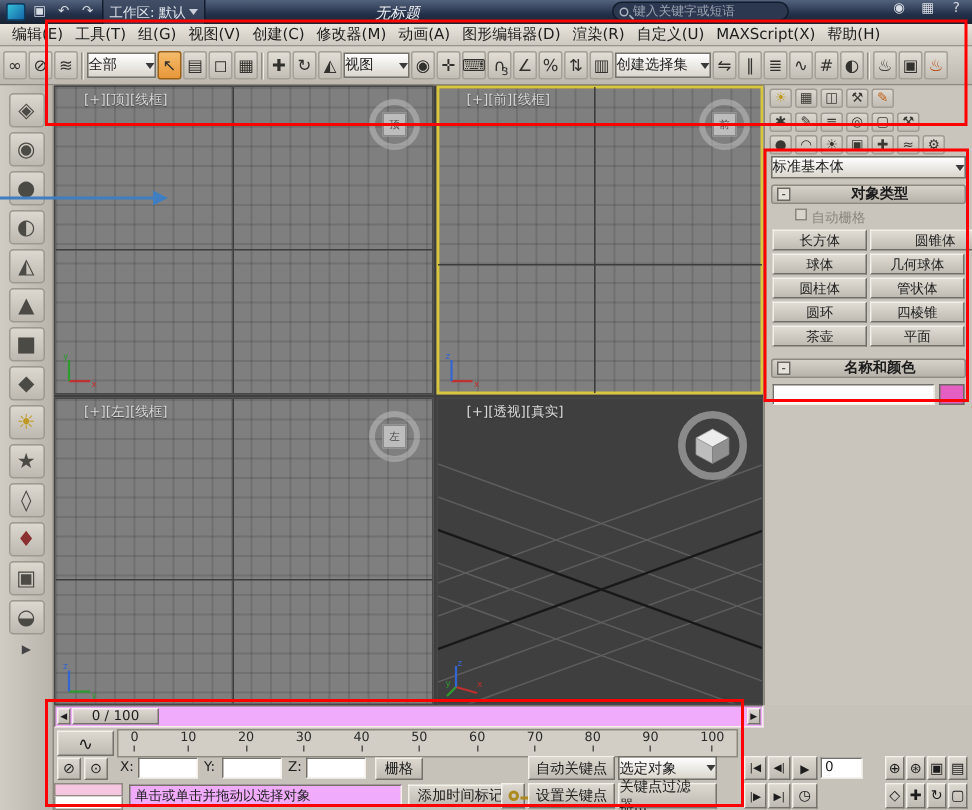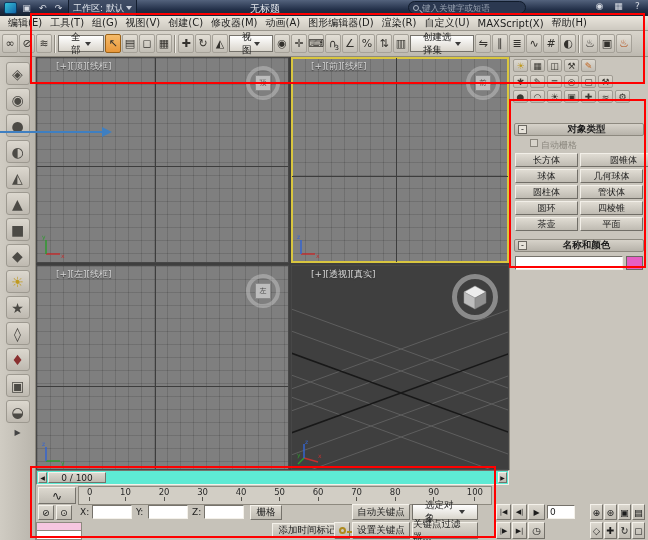--- a/index.html
+++ b/index.html
@@ -10,38 +10,38 @@
     font-size: 11px; background: #c6c2b9; color: #1c1c1c;
   }
   .abs { position: absolute; }
   .flex { display: flex; align-items: flex-start; }
 
   
   .titlebar { background: linear-gradient(#53627c,#233049 60%,#17python222f); background: linear-gradient(#53627c,#233049 60%,#172230); color:#e8e8e8; display:flex; align-items:center; gap:3px; padding:0 4px; }
   .logo { width:13px; height:12px; border-radius:2px; background: linear-gradient(135deg,#34c0d8,#1565a8); border:1px solid #0c3a60; }
   .tb-ic { font-size:9px; color:#d8dce4; width:13px; text-align:center; }
   .ws-dd { background: linear-gradient(#46536b,#2a3750); border:1px solid #121d2e; border-radius:2px; color:#dfe3ea; font-size:9px; padding:0 4px; height:28px; display:flex; align-items:center; gap:0; }
-  .tb-title { position:absolute; left:250px; top:2px; font-size:10px; color:#eceef2; }
+  .tb-title { position:absolute; left:250px; top:2px; font-size:10px; color:#eceef2;font-style:italic; }
   .searchbox { position:absolute; left:408px; top:1px; width:118px; height:13px; background:#2b3okay850; background:#2b3850; border:1px solid #111c2c; border-radius:7px; display:flex; align-items:center; padding:0 4px; gap:3px; }
   .mag { width:6px; height:6px; border:1px solid #aeb6c2; border-radius:50%; position:relative; flex:none; }
   .mag::after { content:""; position:absolute; left:5px; top:5px; width:4px; height:1px; background:#aeb6c2; transform:rotate(45deg); }
   .searchbox input { background:transparent; border:none; outline:none; color:#c7cdd8; font-size:8.5px; width:100%; font-family:inherit; }
   .searchbox input::placeholder { color:#9aa3b2; }
   .title-right { position:absolute; right:4px; top:1px; display:flex; gap:6px; }
 
   
   .menubar { background: linear-gradient(#e9e5dc,#cdc9c0); border-bottom:1px solid #9a968d; display:flex; align-items:center; padding:0 4px; }
   .menu-item { font-size:10px; padding:1px 4px; white-space:nowrap; }
 
   
   .main-toolbar { background: linear-gradient(#d8d4cb,#bdb9b0); border-bottom:1px solid #8d897f; display:flex; align-items:center; gap:1px; padding:2px 2px; overflow:hidden; }
   .icon-cell { width:16px; height:19px; flex:none; display:flex; align-items:center; justify-content:center; font-size:11px; color:#33312d; background:linear-gradient(#e2ded5,#c2beb5); border:1px solid #a5a198; border-radius:2px; position:relative; }
   .icon-cell.active-tool { background:linear-gradient(#f5bb6a,#e8973a); border-color:#9a6117; }
   .sep { width:2px; height:18px; border-left:1px solid #908c82; border-right:1px solid #efece5; flex:none; margin:0 1px; }
-  .dd { height:17px; background:linear-gradient(#ffffff,#dad6cd); border:1px solid #75726b; display:flex; align-items:center; justify-content:space-between; font-size:9.5px; padding:0 12px; flex:none; }
+  .dd { height:17px; background:linear-gradient(#ffffff,#dad6cd); border:1px solid #75726b; display:flex; align-items:center; justify-content:space-between; font-size:9.5px; padding:0 0; flex:none; }
   .caret { width:0; height:0; border-left:3px solid transparent; border-right:3px solid transparent; border-top:4px solid #3a3a3a; flex:none; margin-left:2px; }
   .snap-num { position:absolute; right:1px; bottom:0; font-size:7px; color:#1c1c1c; }
 
   
   .left-bar { background: linear-gradient(90deg,#d0ccc3,#b9b5ac); border-right:1px solid #8d897f; display:flex; flex-direction:column; align-items:center; gap:3px; padding-top:5px; }
   .lt-ic { width:24px; height:23px; display:flex; align-items:center; justify-content:center; font-size:14px; color:#4c4a45; background:linear-gradient(#dcd8cf,#beb9b0); border:1px solid #9d9990; border-radius:3px; }
 
   
   .vp { position:absolute; overflow:hidden; background-color:#7f7f7f;
     background-image:
@@ -62,21 +62,21 @@
   .cmd-panel { background:#c9c5bc; border-left:1px solid #8d897f; }
   .cp-row { display:flex; gap:2px; padding:1px 3px; align-items:center; }
   .cp-ic { width:15px; height:13px; display:flex; align-items:center; justify-content:center; font-size:9px; color:#3a3832; background:linear-gradient(#dcd8cf,#c0bcb3); border:1px solid #a09c93; border-radius:2px; }
   .rollout { background:linear-gradient(#d6d2c9,#b7b3aa); border:1px solid #8d897f; border-radius:2px; height:13px; display:flex; align-items:center; font-size:9.5px; font-weight:bold; }
   .minusbox { width:9px; height:9px; border:1px solid #6b6861; background:#e6e2d9; font-size:8px; line-height:7px; text-align:center; margin:0 3px; font-weight:normal; }
   .cp-btn { height:14px; background:linear-gradient(#e0dcd3,#bfbbb2); border:1px solid; border-color:#f2efe8 #716e67 #716e67 #f2efe8; font-size:9px; display:flex; align-items:center; justify-content:center; }
   .chk { width:8px; height:8px; border:1px solid #8a867d; background:#d8d4cb; margin-right:3px; }
 
   
   .btn3 { background:linear-gradient(#dcd8cf,#bfbbb2); border:1px solid; border-color:#f4f1ea #75726b #75726b #f4f1ea; display:flex; align-items:center; justify-content:center; font-size:9.5px; color:#1c1c1c; }
-  .sunk { background:#5eead4; border:1px solid; border-color:#75726b #f4f1ea #f4f1ea #75726b; }
+  .sunk { background:#f0abfc; border:1px solid; border-color:#75726b #f4f1ea #f4f1ea #75726b; }
   .fieldw { background:#fff; border:1px solid; border-color:#75726b #f4f1ea #f4f1ea #75726b; font-size:9px; padding:0 2px; display:flex; align-items:center; }
   .ruler { background:#d2cec5; border:1px solid #8d897f; display:flex; justify-content:space-between; padding:0 8px; }
   .rtick { display:flex; flex-direction:column; align-items:center; font-size:8.5px; color:#2a2a2a; }
   .tickline { width:1px; height:4px; background:#55534d; }
   .key-shape { width:7px; height:7px; border:2px solid #ad8a1f; border-radius:50%; position:relative; display:inline-block; }
   .key-shape::after { content:""; position:absolute; left:6px; top:2px; width:7px; height:2px; background:#ad8a1f; }
   .listener-pink { background:#f6c6e0; border:1px solid #8d897f; }
   .listener-white { background:#ffffff; border:1px solid #8d897f; border-top:none; }
 
   
@@ -288,20 +288,24 @@
     </div>
     <div class="cp-row" style="height:15px">
       <span class="cp-ic">●</span>
       <span class="cp-ic">◠</span>
       <span class="cp-ic">☀</span>
       <span class="cp-ic">▣</span>
       <span class="cp-ic">✚</span>
       <span class="cp-ic">≈</span>
       <span class="cp-ic">⚙</span>
     </div>
+    <div class="abs dd" style="left:4px;top:47px;width:130px;height:15px">
+      <span>标准基本体</span>
+      <span class="caret"></span>
+    </div>
     <div class="abs rollout" style="left:4px;top:66px;width:130px">
       <span class="minusbox">-</span>
       <span style="flex:1;text-align:center">对象类型</span>
     </div>
     <div class="abs flex" style="left:20px;top:82px;height:12px;color:#8a867d;font-size:9px">
       <span class="chk"></span>
       <span>自动栅格</span>
     </div>
     <div class="abs cp-btn" style="left:5px;top:96px;width:63px">长方体</div>
     <div class="abs cp-btn" style="left:70px;top:96px;width:87px">圆锥体</div>
@@ -393,20 +397,21 @@
   <span class="abs btn3" style="left:512px;top:504px;width:15px;height:16px;font-size:7px">◀|</span>
   <span class="abs btn3" style="left:528px;top:504px;width:17px;height:16px;font-size:8px">▶</span>
   <span class="abs fieldw" style="left:547px;top:505px;width:28px;height:14px">0</span>
   <span class="abs btn3" style="left:590px;top:504px;width:13px;height:16px">⊕</span>
   <span class="abs btn3" style="left:604px;top:504px;width:13px;height:16px">⊛</span>
   <span class="abs btn3" style="left:618px;top:504px;width:13px;height:16px">▣</span>
   <span class="abs btn3" style="left:632px;top:504px;width:13px;height:16px">▤</span>
 
   <span class="abs listener-pink" style="left:36px;top:522px;width:46px;height:9px"></span>
   <span class="abs listener-white" style="left:36px;top:531px;width:46px;height:9px"></span>
+  <span class="abs sunk" style="left:86px;top:523px;width:182px;height:15px;display:flex;align-items:center;padding:0 3px;font-size:9px">单击或单击并拖动以选择对象</span>
   <span class="abs btn3" style="left:272px;top:523px;width:70px;height:15px">添加时间标记</span>
   <span class="abs btn3" style="left:334px;top:522px;width:16px;height:17px">
       <span class="key-shape"></span>
     </span>
   <span class="abs btn3" style="left:352px;top:522px;width:58px;height:17px">设置关键点</span>
   <span class="abs btn3" style="left:412px;top:522px;width:66px;height:17px">关键点过滤器...</span>
   <span class="abs btn3" style="left:496px;top:522px;width:15px;height:17px;font-size:7px">|▶</span>
   <span class="abs btn3" style="left:512px;top:522px;width:15px;height:17px;font-size:7px">▶|</span>
   <span class="abs btn3" style="left:528px;top:522px;width:17px;height:17px">◷</span>
   <span class="abs btn3" style="left:590px;top:522px;width:13px;height:17px">◇</span>

